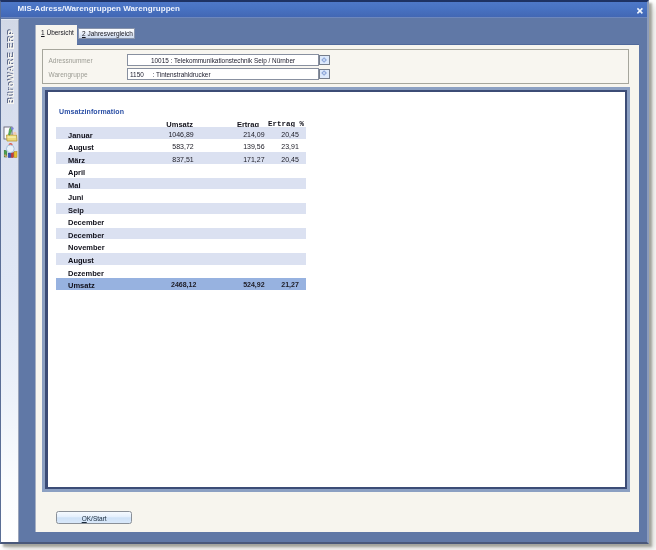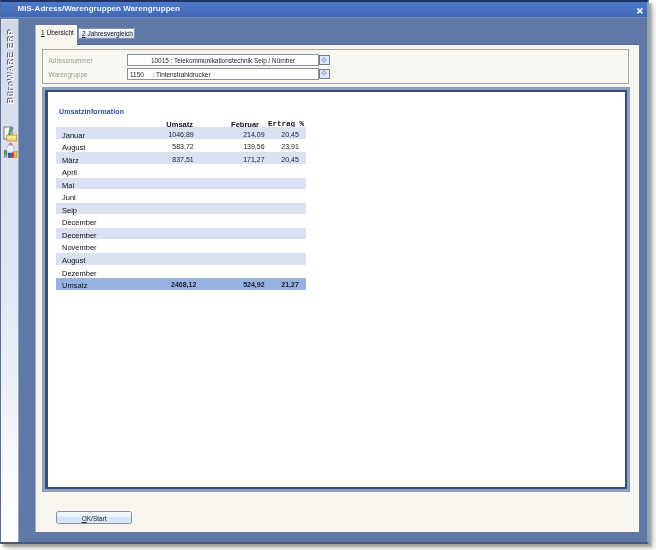--- a/index.html
+++ b/index.html
@@ -50,21 +50,21 @@
   .spin i { position:absolute; left:2.3px; top:1.8px; width:4.2px; height:4.2px;
             background:#cfdcf2; border:1px solid #8aa4d8; transform:rotate(45deg); }
 
   #panel { left:42px; top:86.5px; width:588px; height:405.5px;
            border:3px solid #8ca0c2; background:#3c4c76; }
   #panelin { position:absolute; left:2.5px; top:2.5px; right:2.5px; bottom:2.5px; background:#ffffff; }
 
   #uinfo { left:59px; top:108px; font-size:7px; font-weight:bold; color:#2a4fa5; letter-spacing:.1px; }
   .hdr { font-size:7.5px; font-weight:bold; color:#10101a; top:119.5px; }
   .num { font-size:7px; color:#20202a; }
-  .mon { font-size:7.5px; font-weight:normal; color:#10101a; left:62px;text-align:center; }
+  .mon { font-size:7.5px; font-weight:bold; color:#10101a; left:68px;text-align:center; }
   .stripe { left:56px; width:249.5px; height:11.8px; background:#dbe1f1; }
   .gstripe { background:#97b2e0; }
 </style>
 </head>
 <body>
 <div id="win" class="abs"></div>
 
 <div id="title" class="abs">
     <span class="txt">MIS-Adress/Warengruppen Warengruppen</span>
   <svg class="abs" style="left:634.5px;top:4.5px" width="8" height="8" viewBox="0 0 8 8">
@@ -122,21 +122,21 @@
 <div id="sp2" class="abs spin">
     <i></i>
   </div>
 
 <div id="panel" class="abs">
     <div id="panelin"></div>
   </div>
 <div id="uinfo" class="abs">Umsatzinformation</div>
 
 <div class="abs hdr" style="right:463px;margin-left:16px;">Umsatz</div>
-<div class="abs hdr" style="right:397px;">Februar</div>
+<div class="abs hdr" style="right:397px;">Ertrag</div>
 <div class="abs hdr" style="right:352px;font-family:Liberation Mono, monospace;">Ertrag %</div>
 
 <div id="tbl">
 <div class="abs stripe" style="top:127.30px"></div>
 <div class="abs mon" style="top:130.50px">Januar</div>
 <div class="abs num" style="top:130.50px;right:462.3px;">1046,89</div>
 <div class="abs num" style="top:130.50px;right:391.4px;">214,09</div>
 <div class="abs num" style="top:130.50px;right:357.2px;">20,45</div>
 <div class="abs mon" style="top:143.05px">August</div>
 <div class="abs num" style="top:143.05px;right:462.3px;">583,72</div>

